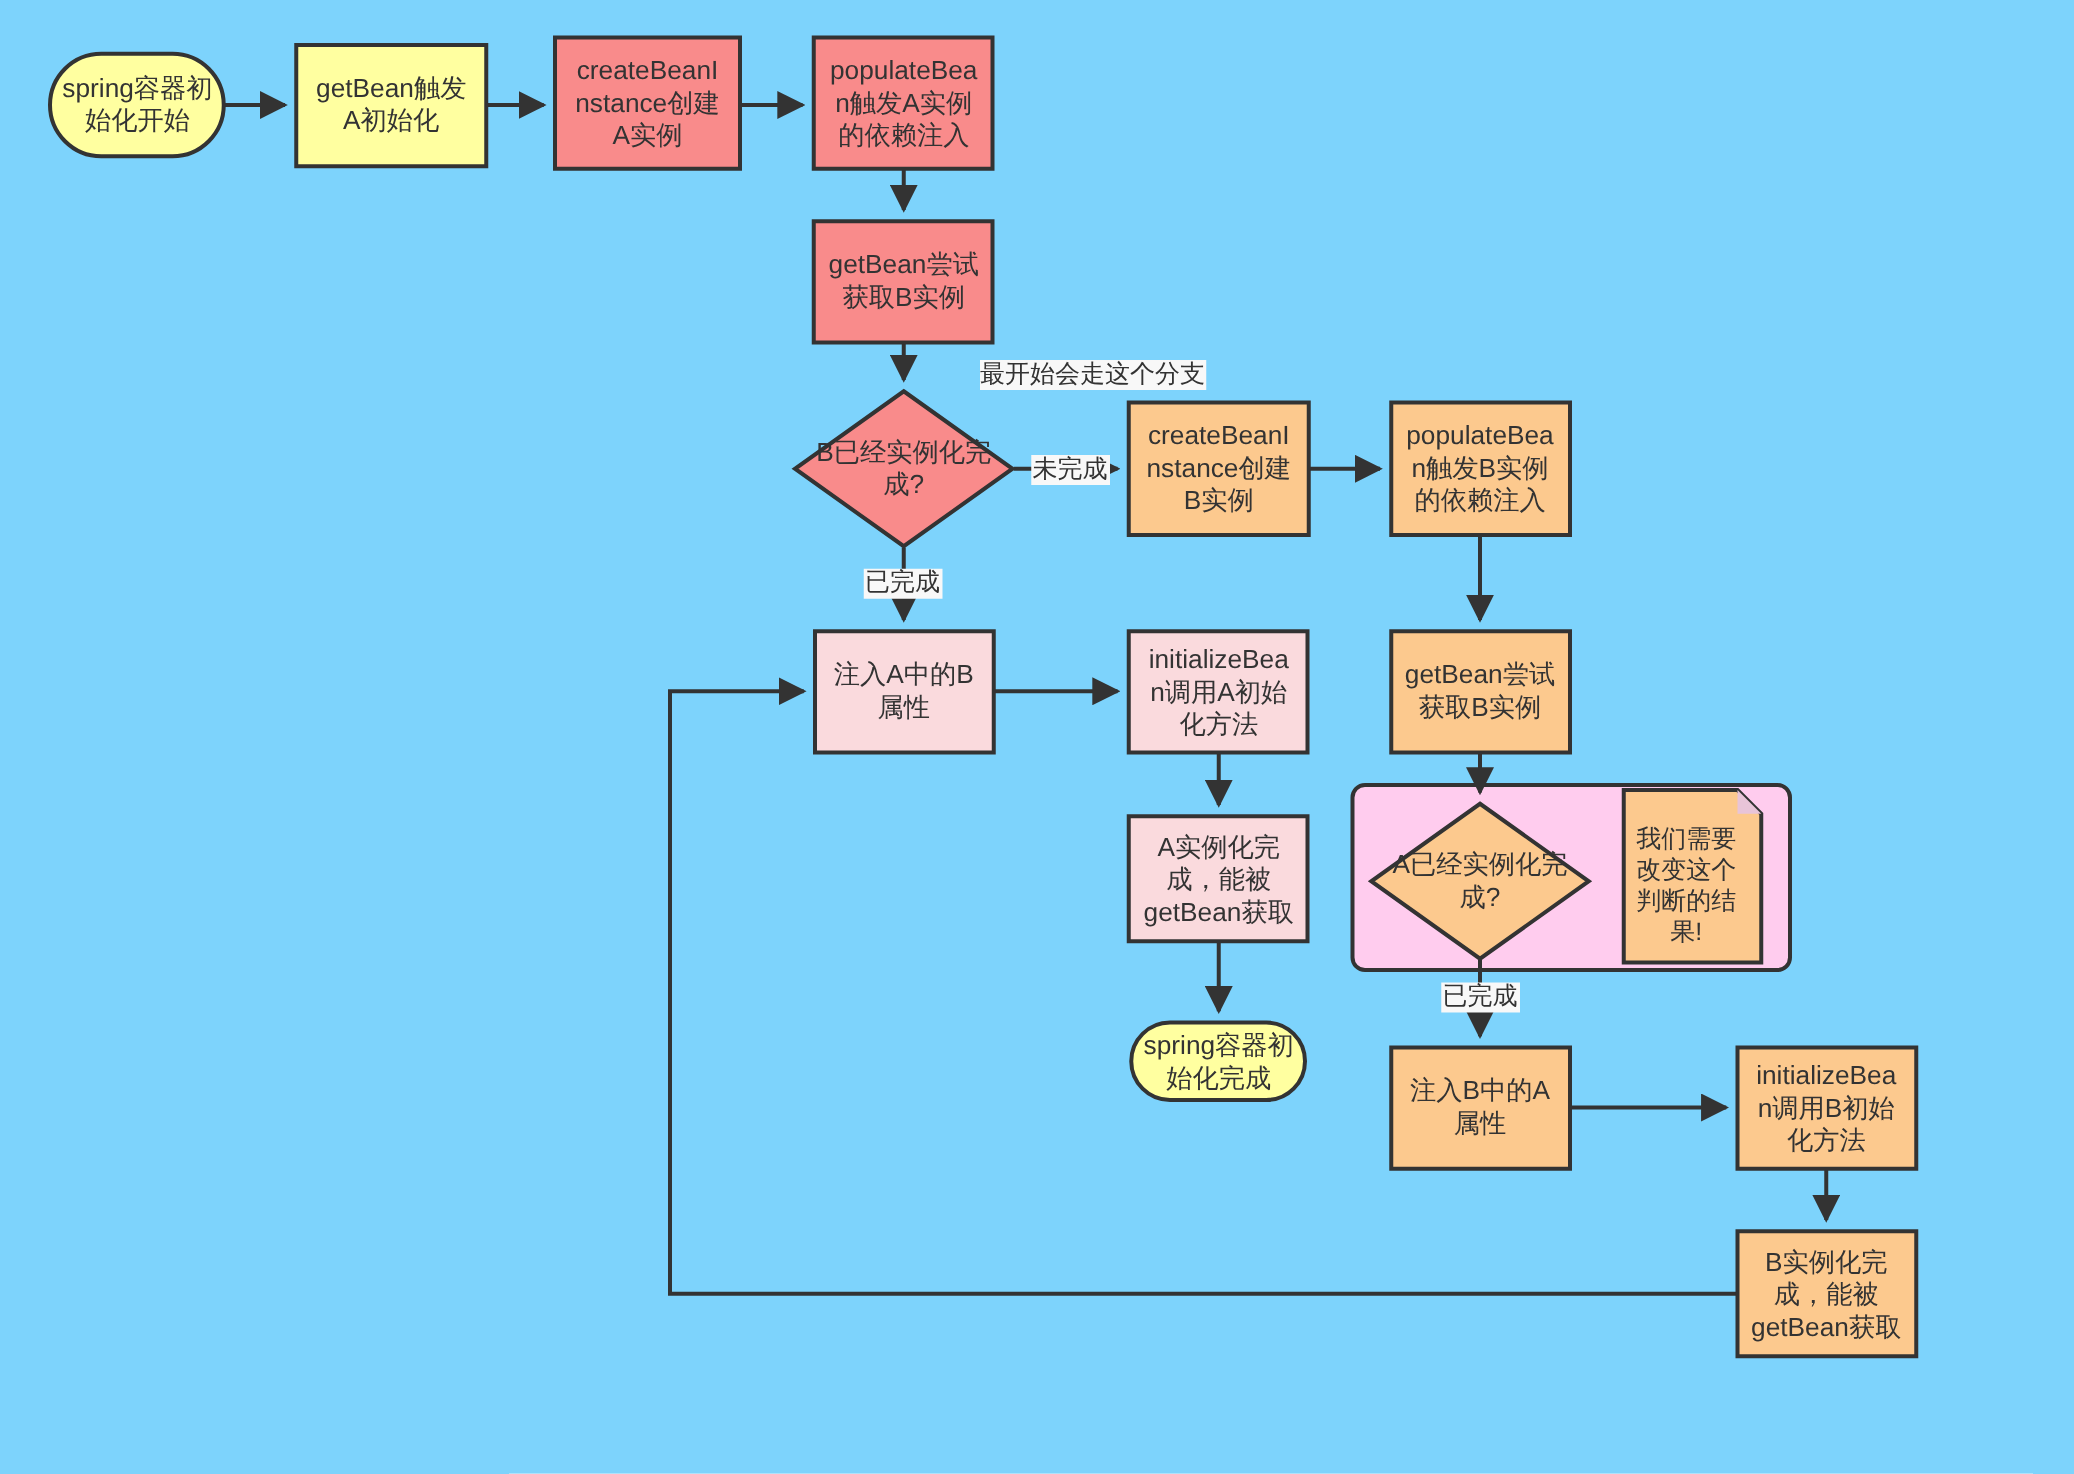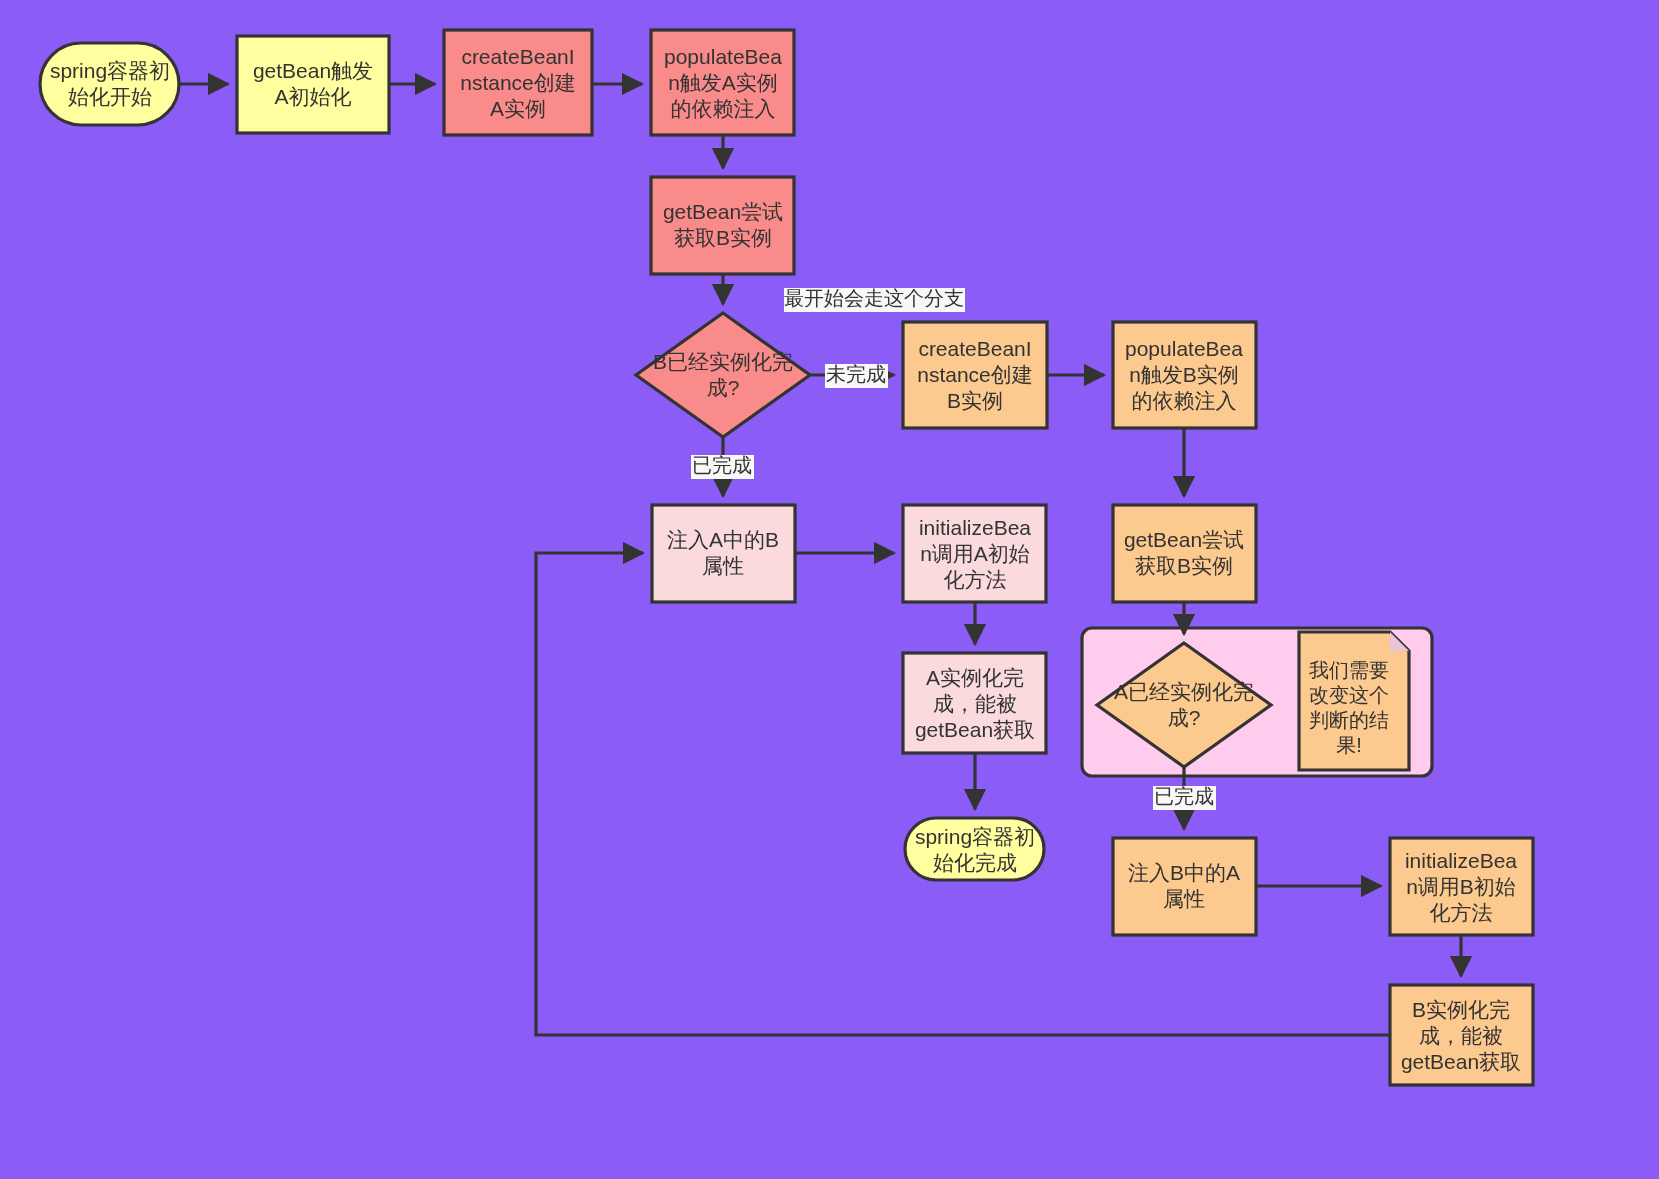--- a/index.html
+++ b/index.html
@@ -1,17 +1,17 @@
 <!DOCTYPE html>
 <html><head>
 <meta charset="utf-8">
 <style>
   html,body{margin:0;padding:0;background:#f7f7f7;}
   body{font-family:"Liberation Sans","DejaVu Sans",sans-serif;}
-  #stage{position:relative;width:1659px;height:1179px;background:#8b5cf6;overflow:hidden;}
+  #stage{position:relative;width:1659px;height:1179px;background:#7dd3fc;overflow:hidden;}
   svg{position:absolute;left:0;top:0;width:1659px;height:1179px;}
   .nd-text{font-family:"Liberation Sans","DejaVu Sans",sans-serif;font-size:21px;fill:#333333;text-anchor:middle;dominant-baseline:middle;}
   .edge-label{font-family:"Liberation Sans","DejaVu Sans",sans-serif;font-size:20px;fill:#333333;text-anchor:middle;dominant-baseline:middle;}
   .note-text{font-family:"Liberation Sans","DejaVu Sans",sans-serif;font-size:20px;fill:#333333;text-anchor:middle;dominant-baseline:middle;}
   .shape{stroke:#333333;stroke-width:3.2;}
   .edge{stroke:#333333;stroke-width:3.2;fill:none;}
   .lbl-bg{fill:#f8f8f8;}
   .subg{fill:#ffccee;stroke:#333333;stroke-width:3.2;}
 </style>
 </head>

